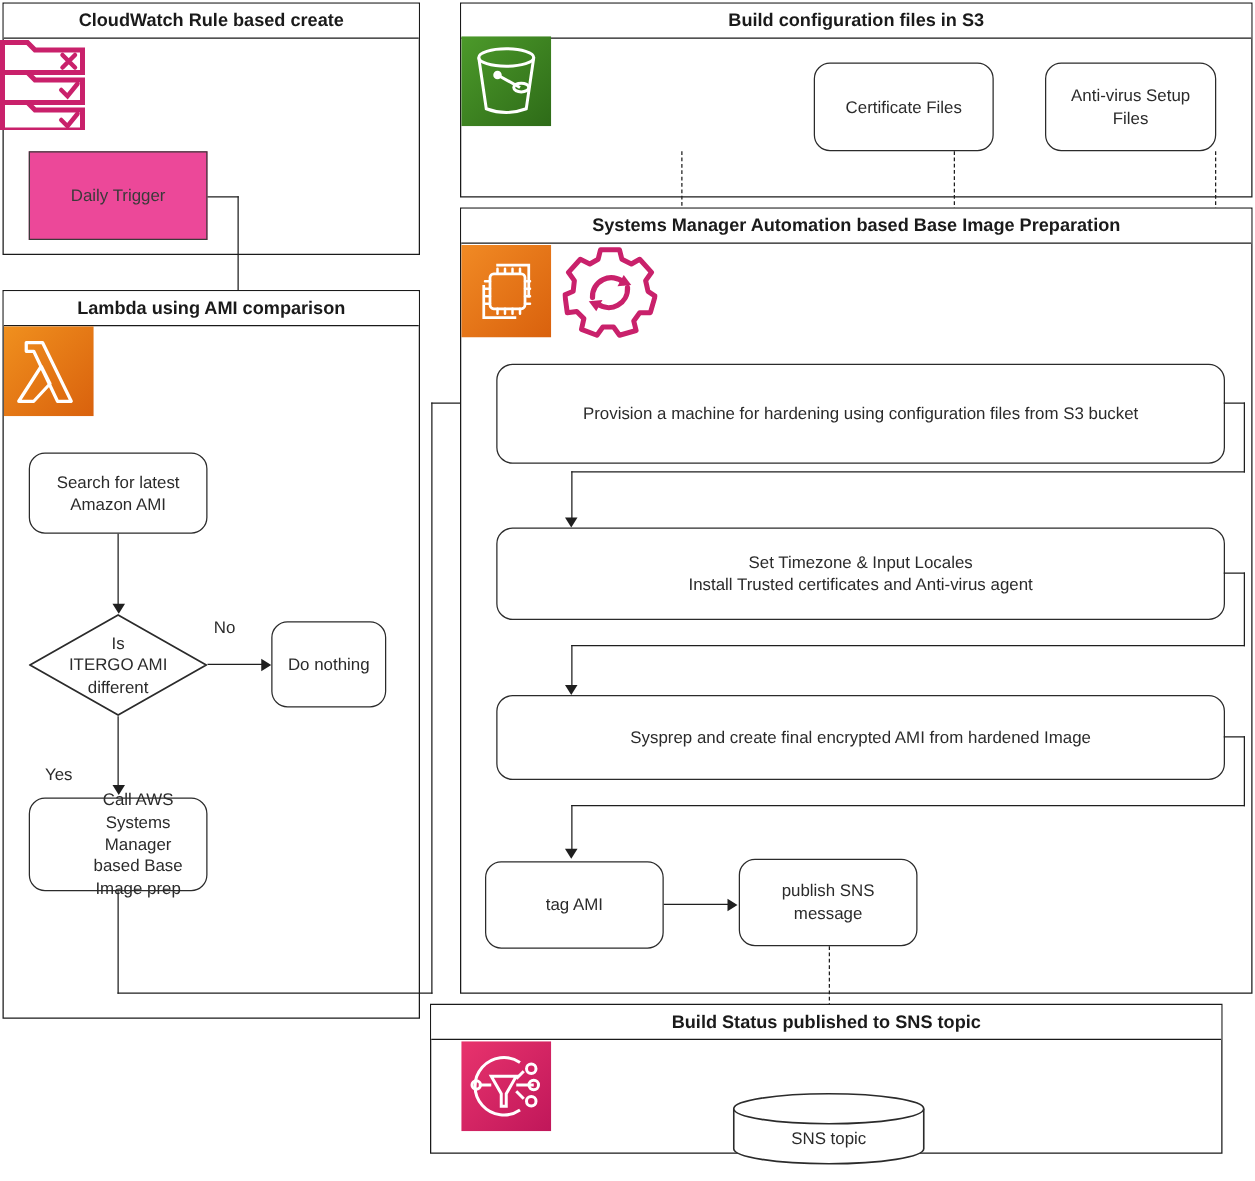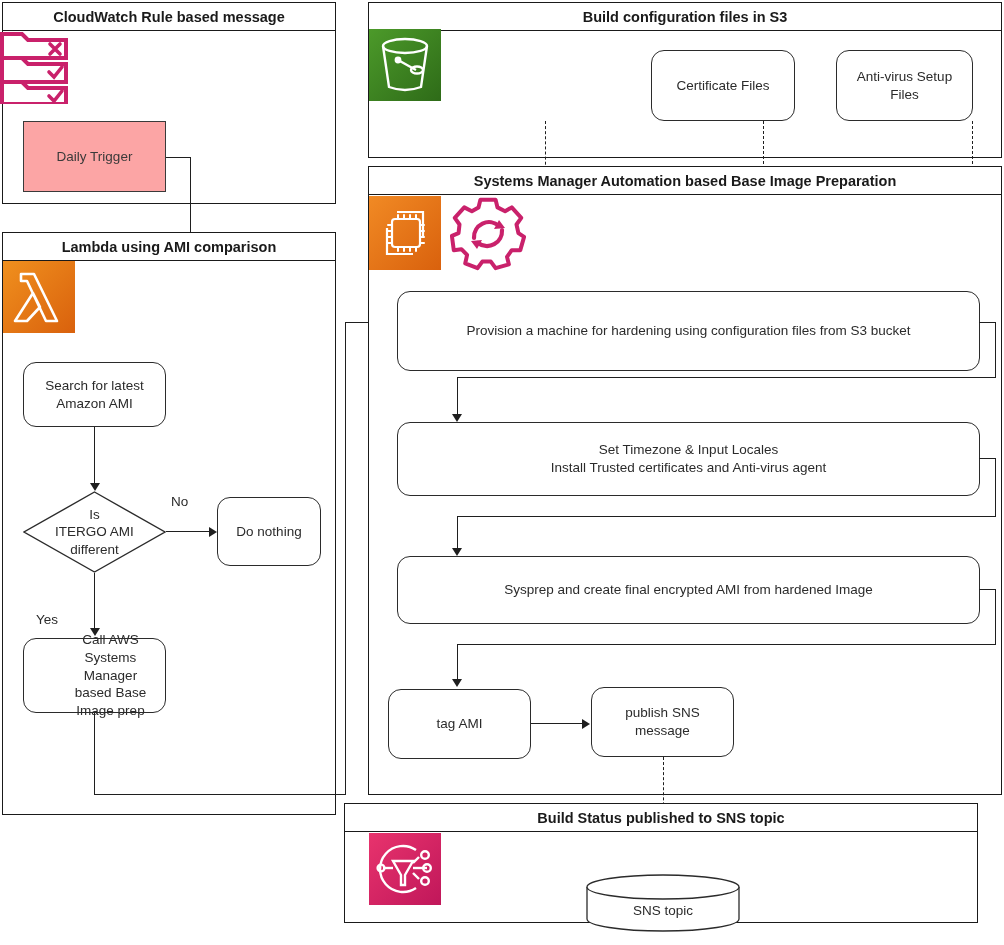--- a/index.html
+++ b/index.html
@@ -7,21 +7,21 @@
   #canvas{position:relative;width:1004px;height:945px;background:#ffffff;overflow:hidden;}
 
   .panel{position:absolute;border:1.6px solid #1a1a1a;background:#ffffff;box-sizing:border-box;}
   .panel-title{position:absolute;left:0;right:0;top:0;height:28px;line-height:28px;
     text-align:center;font-size:14.5px;font-weight:bold;color:#1a1a1a;
     border-bottom:1.6px solid #1a1a1a;box-sizing:border-box;background:#fff;}
 
   .rbox{position:absolute;box-sizing:border-box;border:1.4px solid #2b2b2b;background:#ffffff;
     border-radius:13px;display:flex;align-items:center;justify-content:center;text-align:center;
     font-size:13.5px;color:#2b2b2b;line-height:1.32;padding:4px 8px;}
-  .sbox{position:absolute;box-sizing:border-box;border:1.4px solid #3a3a3a;background:#fca5a5;
+  .sbox{position:absolute;box-sizing:border-box;border:1.4px solid #3a3a3a;background:#ec4899;
     display:flex;align-items:center;justify-content:center;text-align:center;
     font-size:13.5px;color:#3a3a3a;}
 
   .diamond{position:absolute;}
   .diamond .dshape{position:absolute;inset:0;}
   .diamond .dlabel{position:absolute;inset:0;display:flex;align-items:center;justify-content:center;
     text-align:center;font-size:13.5px;color:#2b2b2b;line-height:1.3;}
 
   .edgelabel{position:absolute;font-size:13.5px;color:#2b2b2b;}
 
@@ -37,21 +37,21 @@
 
   .iconbox{position:absolute;}
   .cyl{position:absolute;}
 </style>
 </head>
 <body>
 
 <div id="canvas">
 
   <div class="panel" style="left:2px;top:2px;width:334px;height:202px;">
-    <div class="panel-title">CloudWatch Rule based message</div>
+    <div class="panel-title">CloudWatch Rule based create</div>
   </div>
 
   <div class="iconbox" style="left:0px;top:28px;width:76px;height:76px;">
     <svg width="76" height="76" viewBox="0 0 76 76">
       <g fill="none" stroke="#C9216B" stroke-width="4">
         <path d="M2 6 L22 6 L28 12 L66 12 L66 30 L2 30 Z"></path>
         <path d="M2 30 L22 30 L28 36 L66 36 L66 54 L2 54 Z"></path>
         <path d="M2 54 L22 54 L28 60 L66 60 L66 76 L2 76 Z"></path>
       </g>
       <g stroke="#C9216B" stroke-width="3.6" fill="none" stroke-linecap="round">
@@ -102,21 +102,21 @@
     </svg>
     <div class="dlabel" style="white-space:pre-line;">Is
 ITERGO AMI
 different</div>
   </div>
 
   <div class="ln lnh" style="left:166px;top:531px;width:44px;height:1.4px;"></div>
   <div class="arrow ar-right" style="left:209px;top:527px;"></div>
   <div class="edgelabel" style="left:171px;top:494px;">No</div>
 
-  <div class="rbox" style="left:217px;top:497px;width:104px;height:69px;">
+  <div class="rbox" style="left:217px;top:497px;width:92px;height:69px;">
     <span>Do nothing</span>
   </div>
 
   <div class="ln lnv" style="left:94px;top:573px;width:1.4px;height:56px;"></div>
   <div class="arrow ar-down" style="left:90px;top:628px;"></div>
   <div class="edgelabel" style="left:36px;top:612px;text-align:right;">Yes</div>
 
   <div class="rbox" style="left:23px;top:638px;width:143px;height:75px;">
     <span style="white-space:pre-line;margin-left:32px;">Call AWS Systems
 Manager based Base

